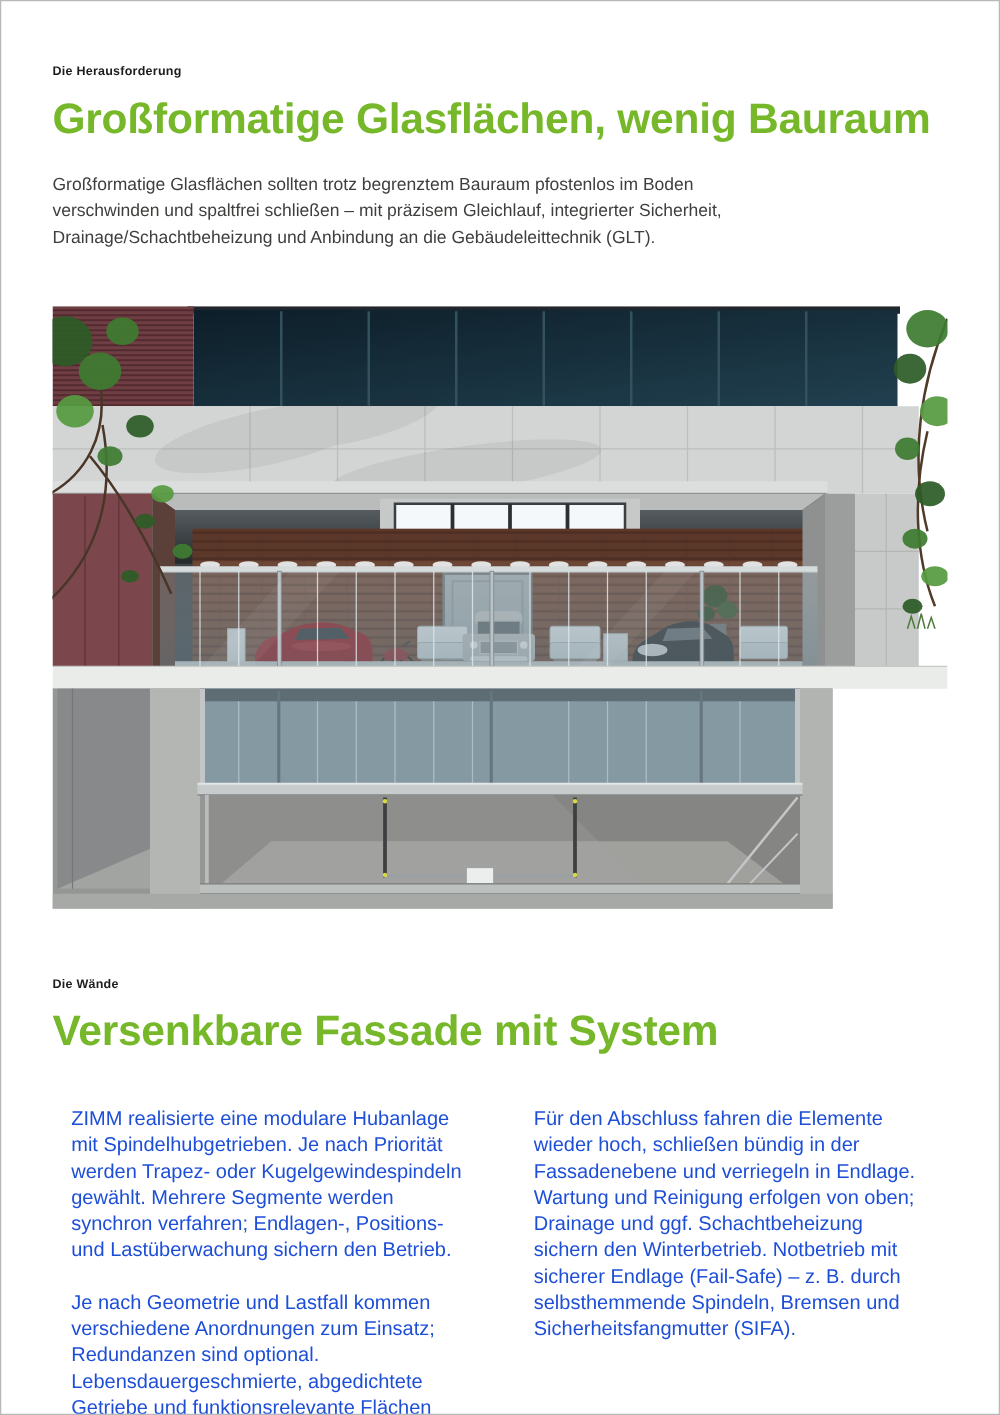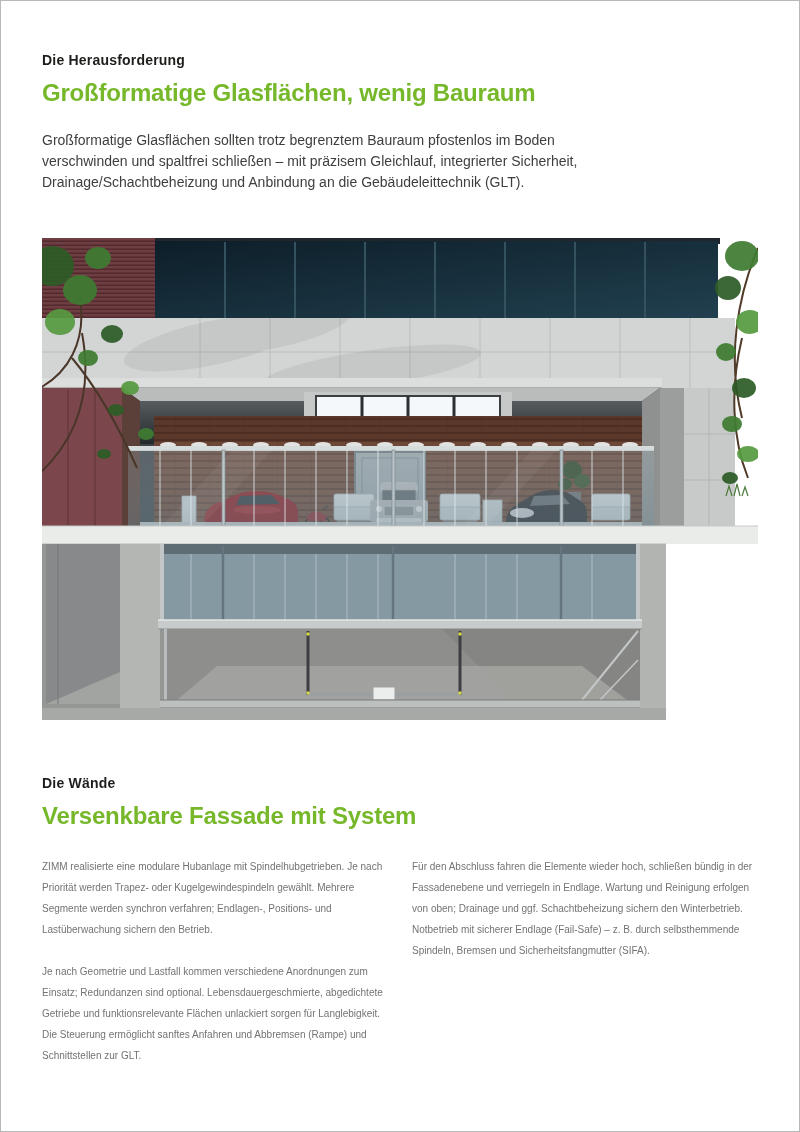--- a/index.html
+++ b/index.html
@@ -6,37 +6,37 @@
   body {
     width: 800px; height: 1132px;
     box-sizing: border-box;
     background: #ffffff;
     border: 1px solid #b7b9b8;
     font-family: "Liberation Sans", "DejaVu Sans", sans-serif;
     overflow: hidden;
   }
   .page { padding: 52px 41px 0 41px; }
   .eyebrow {
-    font-size: 14px; font-weight: bold; color: #1d1d1b;
+    font-size: 10px; font-weight: bold; color: #1d1d1b;
     line-height: 1; letter-spacing: 0.2px;
   }
   .headline {
     margin: 13px 0 0 0;
-    font-size: 24px; font-weight: bold; line-height: 1.12;
+    font-size: 34px; font-weight: bold; line-height: 1.12;
     color: #76b82a; letter-spacing: -0.2px;
   }
   .intro {
     margin: 23px 0 16px 0; max-width: 562px;
     font-size: 14px; line-height: 21px; color: #3e3e3d;
   }
   figure.hero { margin: 45px 0 0 0; width: 716px; height: 482px; }
   .solution-section { margin-top: 56px; }
   .columns { display: flex; gap: 24px; margin-top: 26px; }
   .col { flex: 1 1 0; }
-  .col p { margin: 0; font-size: 10px; line-height: 21px; color: #737373; }
+  .col p { margin: 15px; font-size: 16px; line-height: 21px; color: #1d4ed8; }
   .col p.spaced { margin-top: 21px; }
 </style>
 </head>
 <body>
 
 <div class="page">
 
   <section>
     <div class="eyebrow">Die Herausforderung</div>
     <h1 class="headline">Großformatige Glasflächen, wenig Bauraum</h1>

